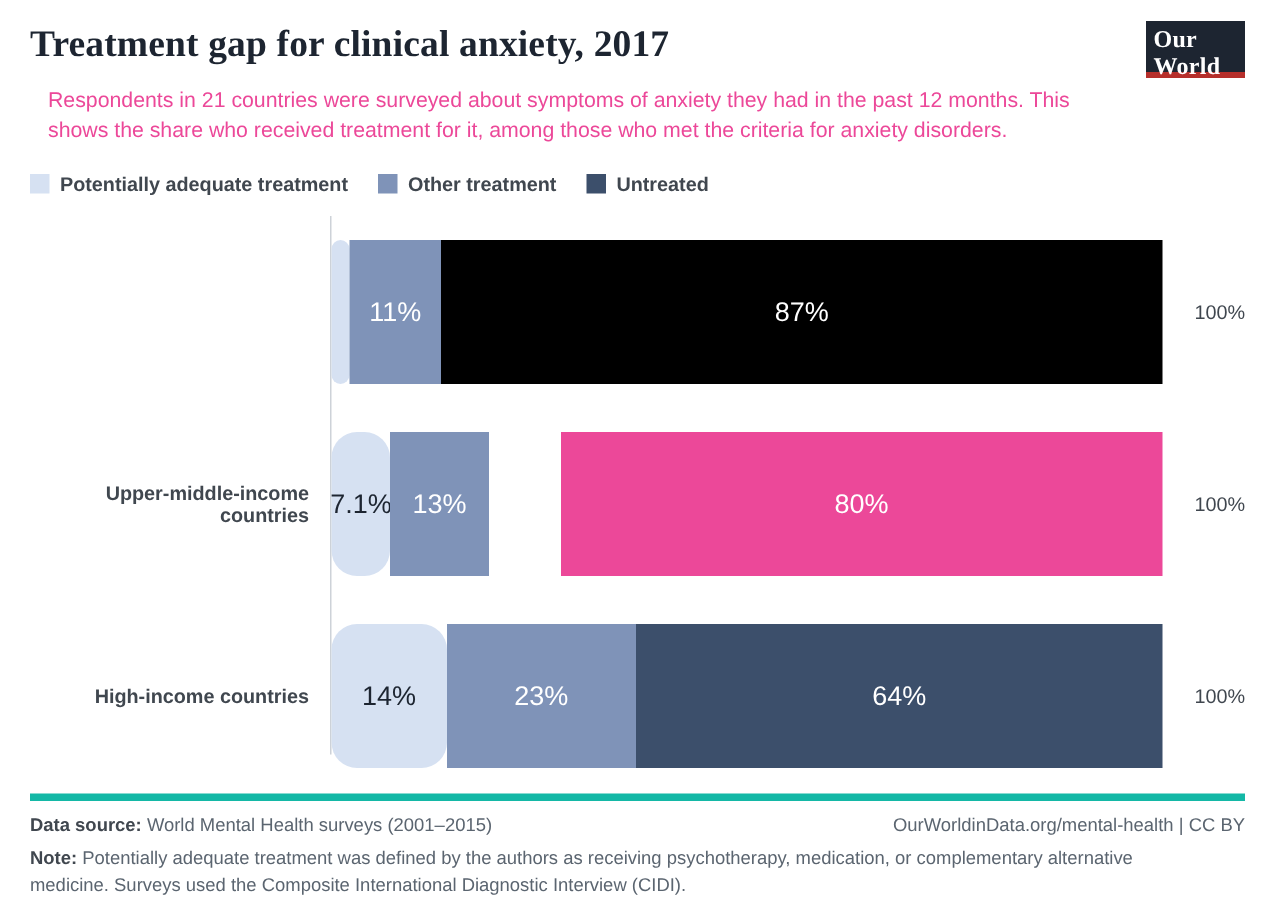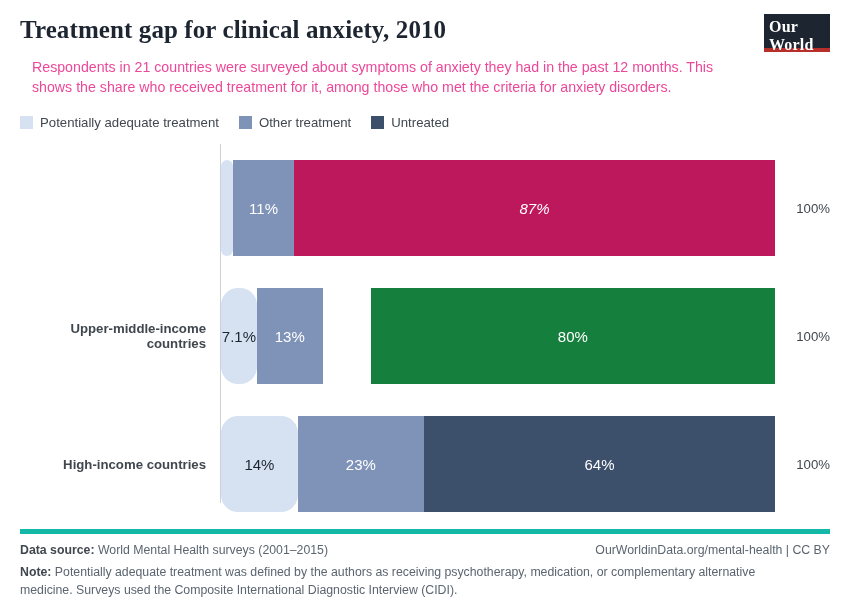--- a/index.html
+++ b/index.html
@@ -58,20 +58,21 @@
     line-height: 1.15;
     letter-spacing: .2px;
   }
   
   .legend {
     display: flex;
     align-items: center;
     gap: 20px;
     margin-top: 18px;
     padding-left: 0px;
+    font-weight: bold;
   }
   .legend-item {
     display: flex;
     align-items: center;
     gap: 7px;
     font-size: 13.2px;
     color: #40474f;
   }
   .legend-swatch {
     width: 13px;
@@ -115,21 +116,21 @@
     right: 55px;
     top: 0;
     height: 96px;
     display: flex;
   }
   .seg {
     height: 100%;
     display: flex;
     align-items: center;
     justify-content: center;
-    font-size: 15px;
+    font-size: 18px;
     color: #ffffff;
     box-sizing: border-box;
   }
   .seg.light {
     color: #1d2531;
     border-radius: 17px;
   }
   .row-total {
     position: absolute;
     right: 0;
@@ -165,21 +166,21 @@
   .footer-note {
     max-width: 790px;
   }
 </style>
 </head>
 <body>
 
 <div class="page">
 
   <div class="header">
-    <h1 class="title">Treatment gap for clinical anxiety, 2010</h1>
+    <h1 class="title">Treatment gap for clinical anxiety, 2017</h1>
     <p class="subtitle">Respondents in 21 countries were surveyed about symptoms of anxiety they had in the past 12 months. This shows the share who received treatment for it, among those who met the criteria for anxiety disorders.</p>
     <div class="owid-logo">
       <div>Our World</div>
       <div>in Data</div>
     </div>
   </div>
 
   <div class="legend" id="legend">
       <div class="legend-item">
         <span class="legend-swatch" style="background: rgb(214, 225, 242);"></span>
@@ -199,36 +200,36 @@
     <div class="axis-line"></div>
     <div id="rows">
         <div class="row" style="top: 16px;">
           <div class="bars">
             <div class="seg light" style="background: rgb(214, 225, 242); width: 2.2%;">
               <span></span>
             </div>
             <div class="seg" style="background: rgb(127, 147, 184); width: 11%;">
               <span>11%</span>
             </div>
-            <div class="seg" style="background: #be185d; width: 87%; font-style: italic;">
+            <div class="seg" style="background: #000000; width: 87%;">
               <span>87%</span>
             </div>
           </div>
           <div class="row-total">100%</div>
         </div>
         <div class="row" style="top: 144px;">
           <div class="row-label">Upper-middle-income countries</div>
           <div class="bars">
             <div class="seg light" style="background: rgb(214, 225, 242); width: 7.1%;">
               <span>7.1%</span>
             </div>
             <div class="seg" style="background: rgb(127, 147, 184); width: 13%;">
               <span>13%</span>
             </div>
-            <div class="seg" style="background: #15803d; width: 80%; margin-left: 48px;">
+            <div class="seg" style="background: #ec4899; width: 80%; margin-left: 48px;">
               <span>80%</span>
             </div>
           </div>
           <div class="row-total">100%</div>
         </div>
         <div class="row" style="top: 272px;">
           <div class="row-label">High-income countries</div>
           <div class="bars">
             <div class="seg light" style="background: rgb(214, 225, 242); width: 14%;">
               <span>14%</span>

